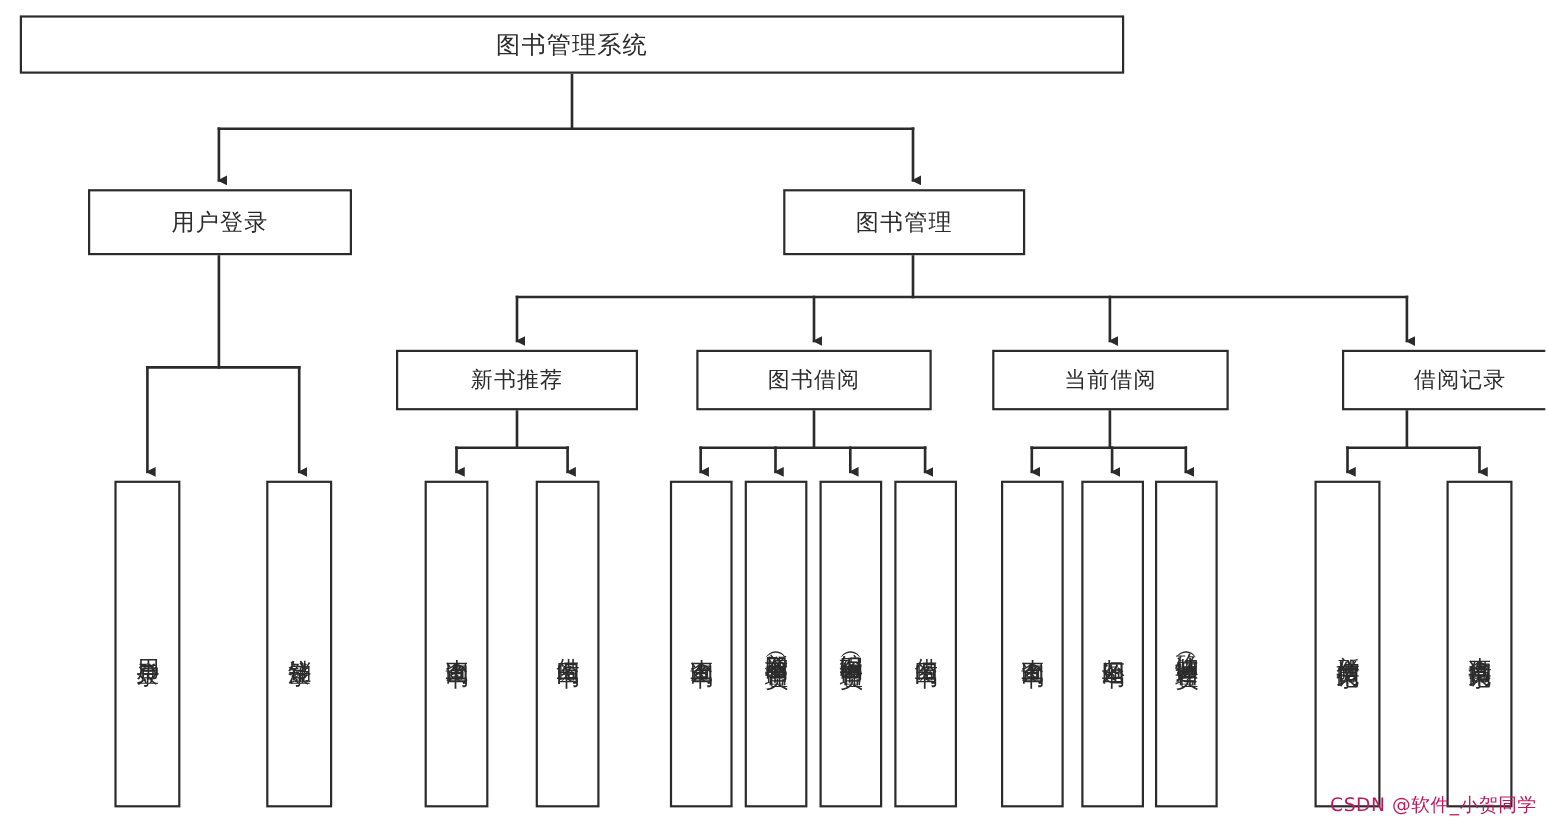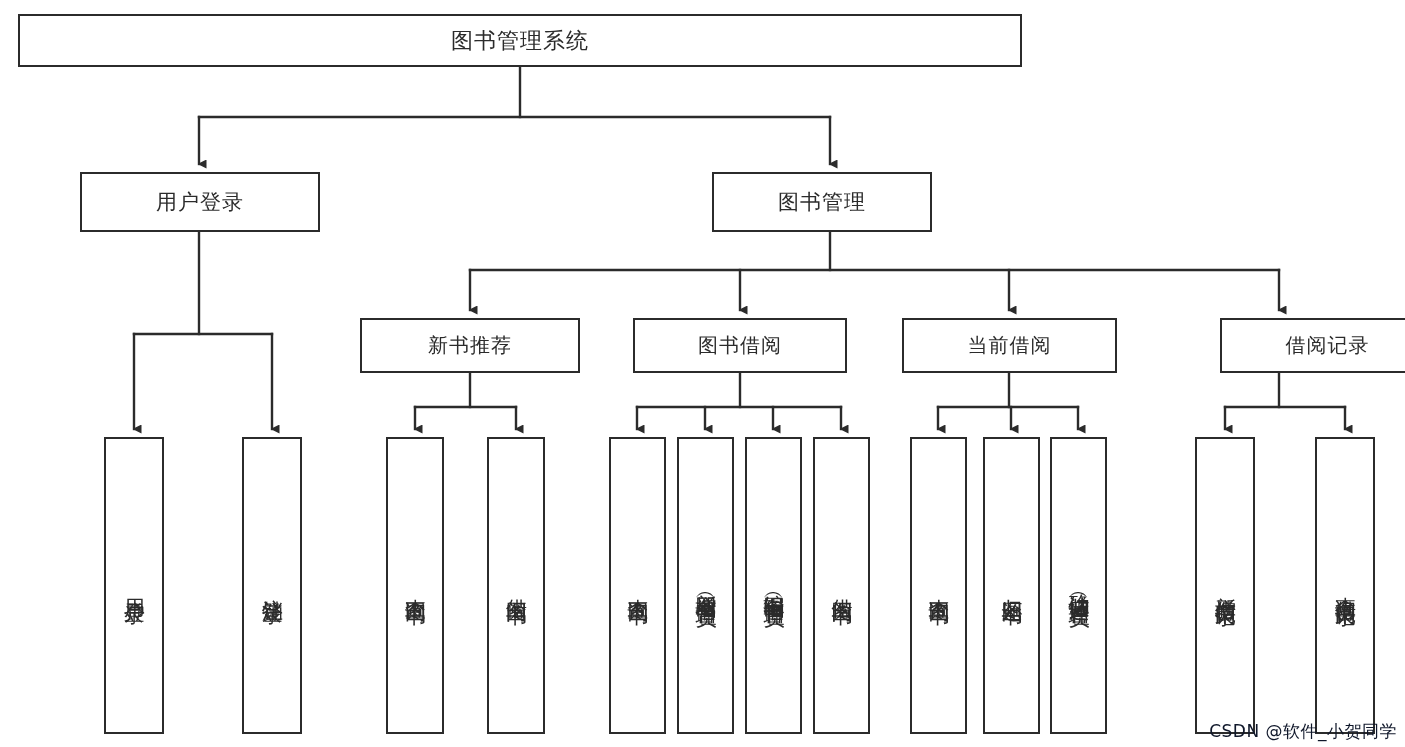--- a/index.html
+++ b/index.html
@@ -62,21 +62,21 @@
   }
   .hlabel {
     white-space: nowrap;
     letter-spacing: 1px;
   }
   #watermark {
     position: absolute;
     right: 8px;
     bottom: 4px;
     font-size: 17px;
-    color: #0f172a;
+    color: #be185d;
     white-space: nowrap;
     letter-spacing: 0.5px;
   }
 </style>
 </head>
 <body>
 
 <div id="canvas">
 
   <svg id="wires" viewBox="0 0 1405 747" xmlns="http://www.w3.org/2000/svg">

